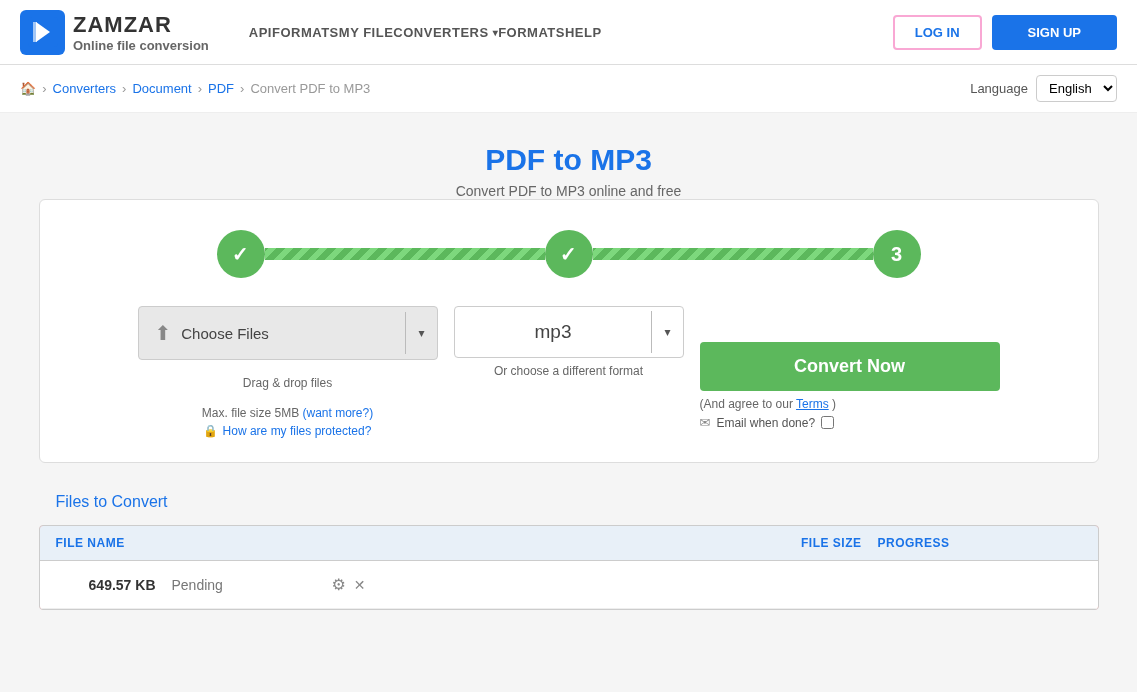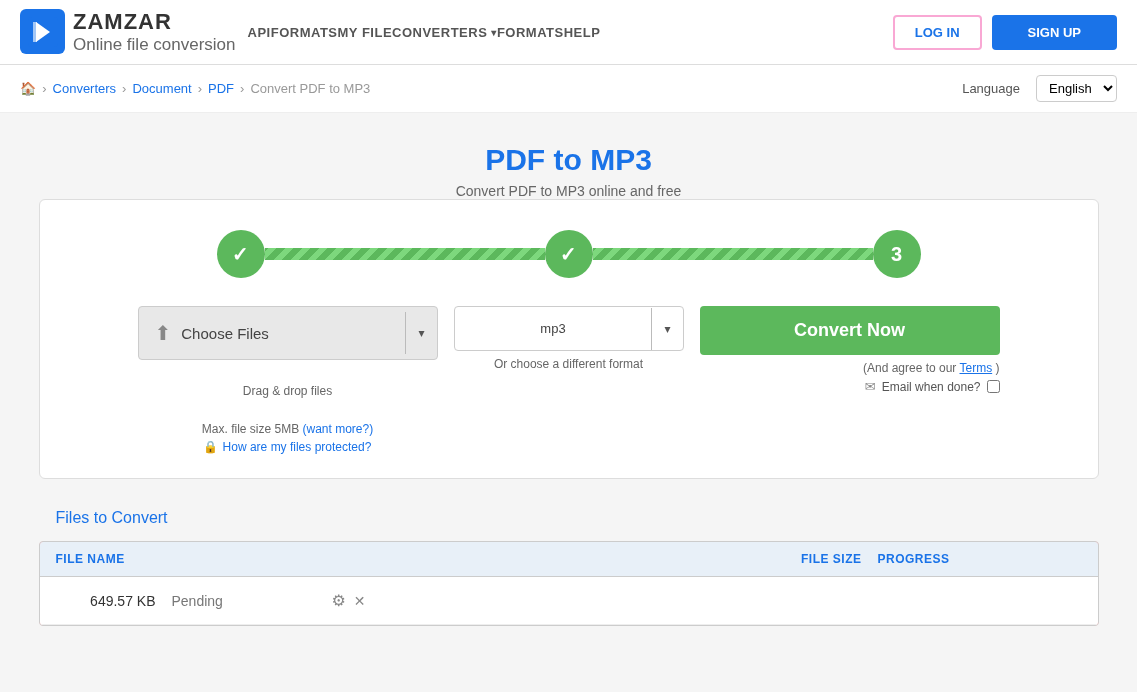--- a/index.html
+++ b/index.html
@@ -9,40 +9,40 @@
     .header {
       background: #fff;
       border-bottom: 1px solid #ddd;
       display: flex;
       align-items: center;
       padding: 0 20px;
       height: 65px;
     }
     .logo-area {
       display: flex;
-      align-items: flex-start;
-      margin-right: 12px;
+      align-items: center;
+      margin-right: 40px;
       text-decoration: none;
     }
     .logo-icon {
       width: 45px;
       height: 45px;
       background: #1a73e8;
       border-radius: 6px;
       display: flex;
       align-items: center;
       justify-content: center;
       margin-right: 8px;
       position: relative;
       overflow: hidden;
     }
     .logo-icon svg { width: 30px; height: 30px; }
     .logo-text { display: flex; flex-direction: column; }
     .logo-name { font-size: 22px; font-weight: bold; color: #333; letter-spacing: 1px; }
-    .logo-sub { font-size: 17px; color: #666; }
+    .logo-sub { font-size: 13px; color: #666; font-weight: bold; }
     nav {
       display: flex;
       align-items: center;
       flex: 1;
     }
     nav a {
       text-decoration: none;
       color: #555;
       font-size: 13px;
       font-weight: 600;
@@ -83,21 +83,21 @@
     }
     .breadcrumb {
       display: flex;
       align-items: center;
       gap: 6px;
       font-size: 13px;
       color: #555;
     }
     .breadcrumb a { color: #1a73e8; text-decoration: none; }
     .breadcrumb span { color: #999; }
-    .language-area { display: flex; align-items: center; gap: 16px; font-size: 13px; color: #555; }
+    .language-area { display: flex; align-items: center; gap: 8px; font-size: 13px; color: #555; }
     .language-select {
       border: 1px solid #ccc;
       border-radius: 4px;
       padding: 4px 8px;
       font-size: 13px;
       background: #fff;
       cursor: pointer;
     }
 
     
@@ -185,51 +185,51 @@
       color: #444;
       font-weight: 500;
     }
     .choose-files-arrow {
       padding: 14px 12px;
       border-left: 1px solid #bbb;
       color: #555;
       font-size: 12px;
     }
     .choose-upload-icon { color: #888; font-size: 20px; }
-    .hint-text { font-size: 12px; color: #666; margin-top: 24px; text-align: center; }
+    .hint-text { font-size: 12px; color: #666; margin-top: 16px; text-align: center; }
     .hint-link { color: #1a73e8; text-decoration: none; }
     .protect-link { display: flex; align-items: center; gap: 4px; color: #1a73e8; font-size: 12px; text-decoration: none; margin-top: 4px; }
 
     .format-group { display: flex; flex-direction: column; align-items: center; flex: 1; max-width: 230px; }
     .format-select-btn {
       display: flex;
       align-items: center;
       width: 100%;
       background: #fff;
       border: 1px solid #ccc;
       border-radius: 4px;
       cursor: pointer;
       overflow: hidden;
     }
     .format-main {
       flex: 1;
       padding: 14px 16px;
-      font-size: 13px;
+      font-size: 19px;
       color: #444;
       text-align: center;
     }
     .format-arrow {
       padding: 14px 12px;
       border-left: 1px solid #bbb;
       color: #555;
       font-size: 12px;
     }
     .format-hint { font-size: 12px; color: #666; margin-top: 6px; text-align: center; }
 
-    .convert-group { display: flex; flex-direction: column; align-items: flex-end; flex: 1; max-width: 300px; }
+    .convert-group { display: flex; flex-direction: column; align-items: flex-start; flex: 1; max-width: 300px; margin-top: 36px; }
     .convert-btn {
       width: 100%;
       padding: 14px 16px;
       background: #5cb85c;
       color: #fff;
       border: none;
       border-radius: 4px;
       font-size: 18px;
       font-weight: bold;
       cursor: pointer;
@@ -262,21 +262,21 @@
     .col-progress { width: 160px; font-size: 12px; font-weight: bold; color: #1a73e8; letter-spacing: 0.5px; padding-left: 16px; }
 
     .files-table-row {
       display: flex;
       align-items: center;
       padding: 14px 16px;
       border-bottom: 1px solid #eee;
       background: #fff;
     }
     .row-filename { flex: 1; font-size: 14px; color: #333; }
-    .row-filesize { width: 100px; font-size: 14px; color: #333; text-align: right; }
+    .row-filesize { width: 100px; font-size: 14px; color: #333; text-align: right; font-weight: bold; }
     .row-progress { width: 160px; font-size: 14px; color: #777; padding-left: 16px; }
     .row-actions { display: flex; align-items: center; gap: 8px; margin-left: 16px; }
     .action-gear { color: #888; font-size: 16px; cursor: pointer; }
     .action-close { color: #888; font-size: 14px; cursor: pointer; }
   </style>
 </head>
 <body>
 
 <header class="header">
   <a class="logo-area" href="#">

